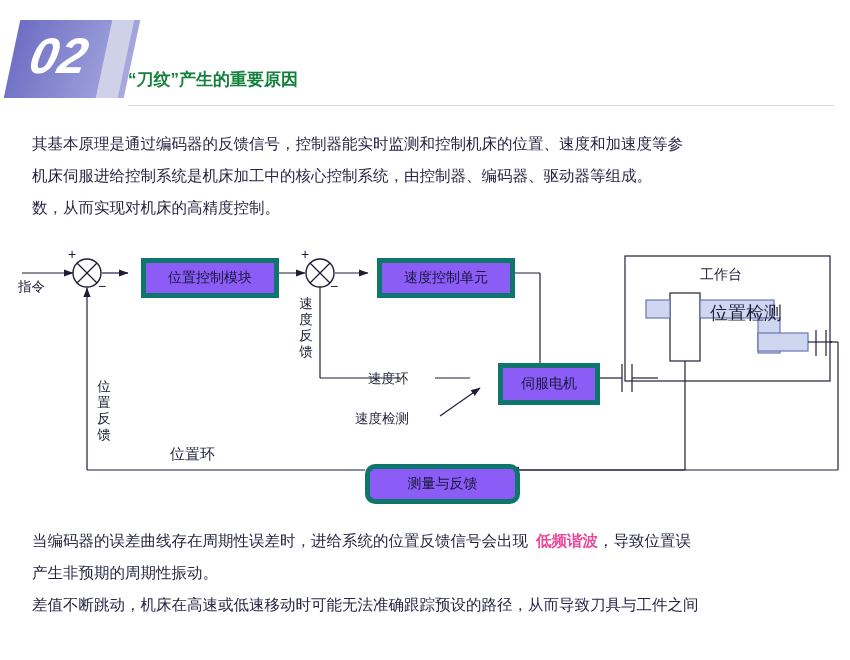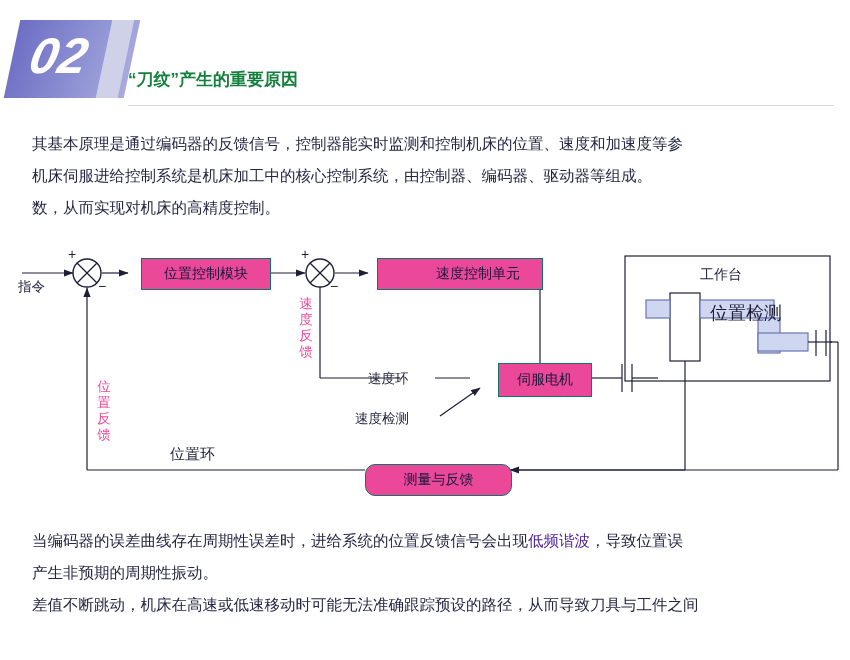--- a/index.html
+++ b/index.html
@@ -74,46 +74,46 @@
   
   .para {
     position: absolute;
     font-size: 15.5px;
     line-height: 32px;
     color: #262644;
     width: 760px;
   }
   .para-top { left: 32px; top: 128px; }
   .para-bottom { left: 32px; top: 525px; }
-  .para b { font-weight: normal; color: #4c1d95; }
+  .para b { font-weight: bold; color: #ec4899; padding-left: 8px; }
 
   
   .diagram {
     position: absolute;
     left: 10px;
     top: 238px;
     width: 830px;
     height: 272px;
   }
   .diagram svg { display: block; }
   .dbox {
     position: absolute;
-    background: #ec4899;
-    border: 1px solid #0f766e;
+    background: #8b5cf6;
+    border: 5px solid #0f766e;
     color: #16163a;
     font-size: 14px;
     display: flex;
     align-items: center;
     justify-content: center;
     white-space: nowrap;
   }
   .vlabel {
     position: absolute;
     font-size: 13.5px;
-    color: #ec4899;
+    color: #0f172a;
     line-height: 16px;
     text-align: center;
     width: 16px;
   }
   .plain {
     position: absolute;
     font-size: 13.5px;
     color: #1e1e38;
     white-space: nowrap;
   }
@@ -204,21 +204,21 @@
     </g>
   </svg>
 
   <div class="plain" style="left:8px; top:40px;">指令</div>
   <div class="sign" style="left:58px; top:8px;">+</div>
   <div class="sign" style="left:88px; top:40px;">−</div>
   <div class="sign" style="left:291px; top:8px;">+</div>
   <div class="sign" style="left:320px; top:40px;">−</div>
 
   <div class="dbox" style="left:131px; top:20px; width:128px; height:30px;">位置控制模块</div>
-  <div class="dbox" style="left:367px; top:20px; width:128px; height:30px;padding-left:36px;">速度控制单元</div>
+  <div class="dbox" style="left:367px; top:20px; width:128px; height:30px;">速度控制单元</div>
   <div class="dbox" style="left:488px; top:125px; width:92px; height:32px;">伺服电机</div>
   <div class="dbox" style="left:355px; top:226px; width:145px; height:30px;border-radius:10px;">测量与反馈</div>
 
   <div class="plain" style="left:690px; top:28px; font-size:14px;">工作台</div>
   <div class="plain" style="left:700px; top:63px; font-size:18px;">位置检测</div>
 
   <div class="vlabel" style="left:288px; top:58px;">速度反馈</div>
   <div class="vlabel" style="left:86px; top:105px;margin-top:36px;">位置反馈</div>
   <div class="plain" style="left:358px; top:132px;">速度环</div>
   <div class="plain" style="left:345px; top:172px;">速度检测</div>

